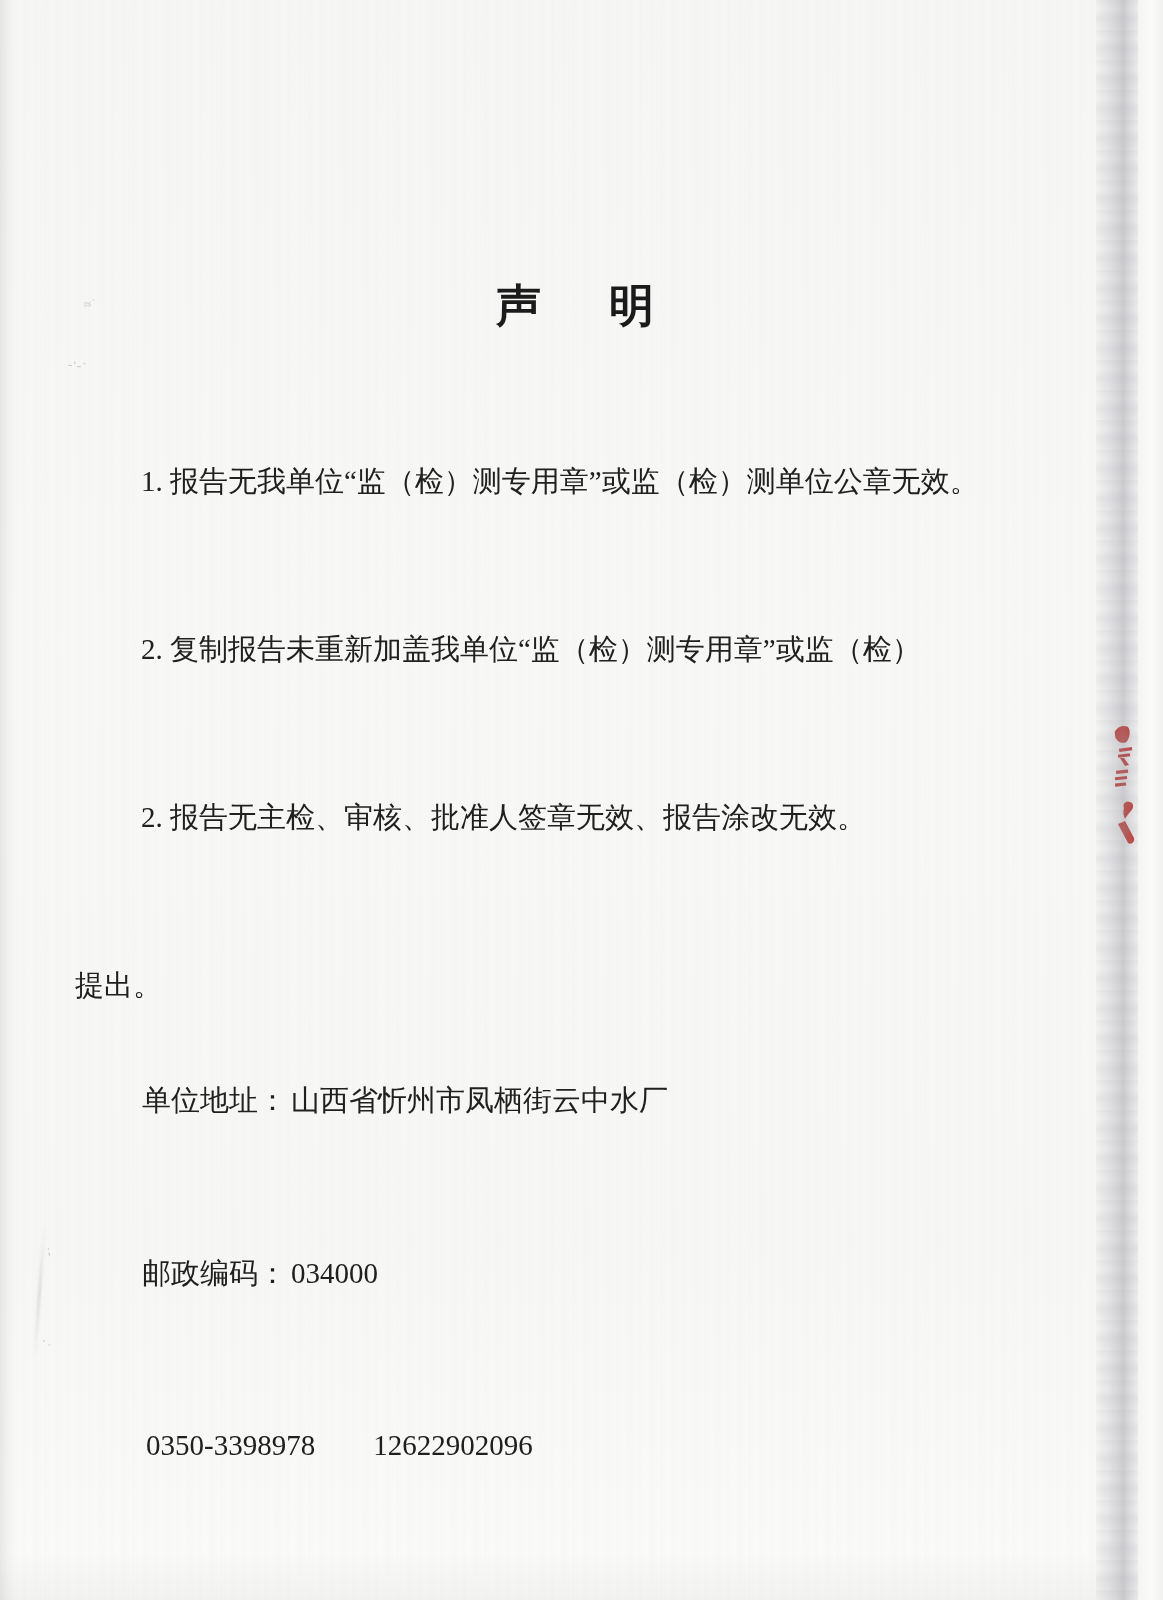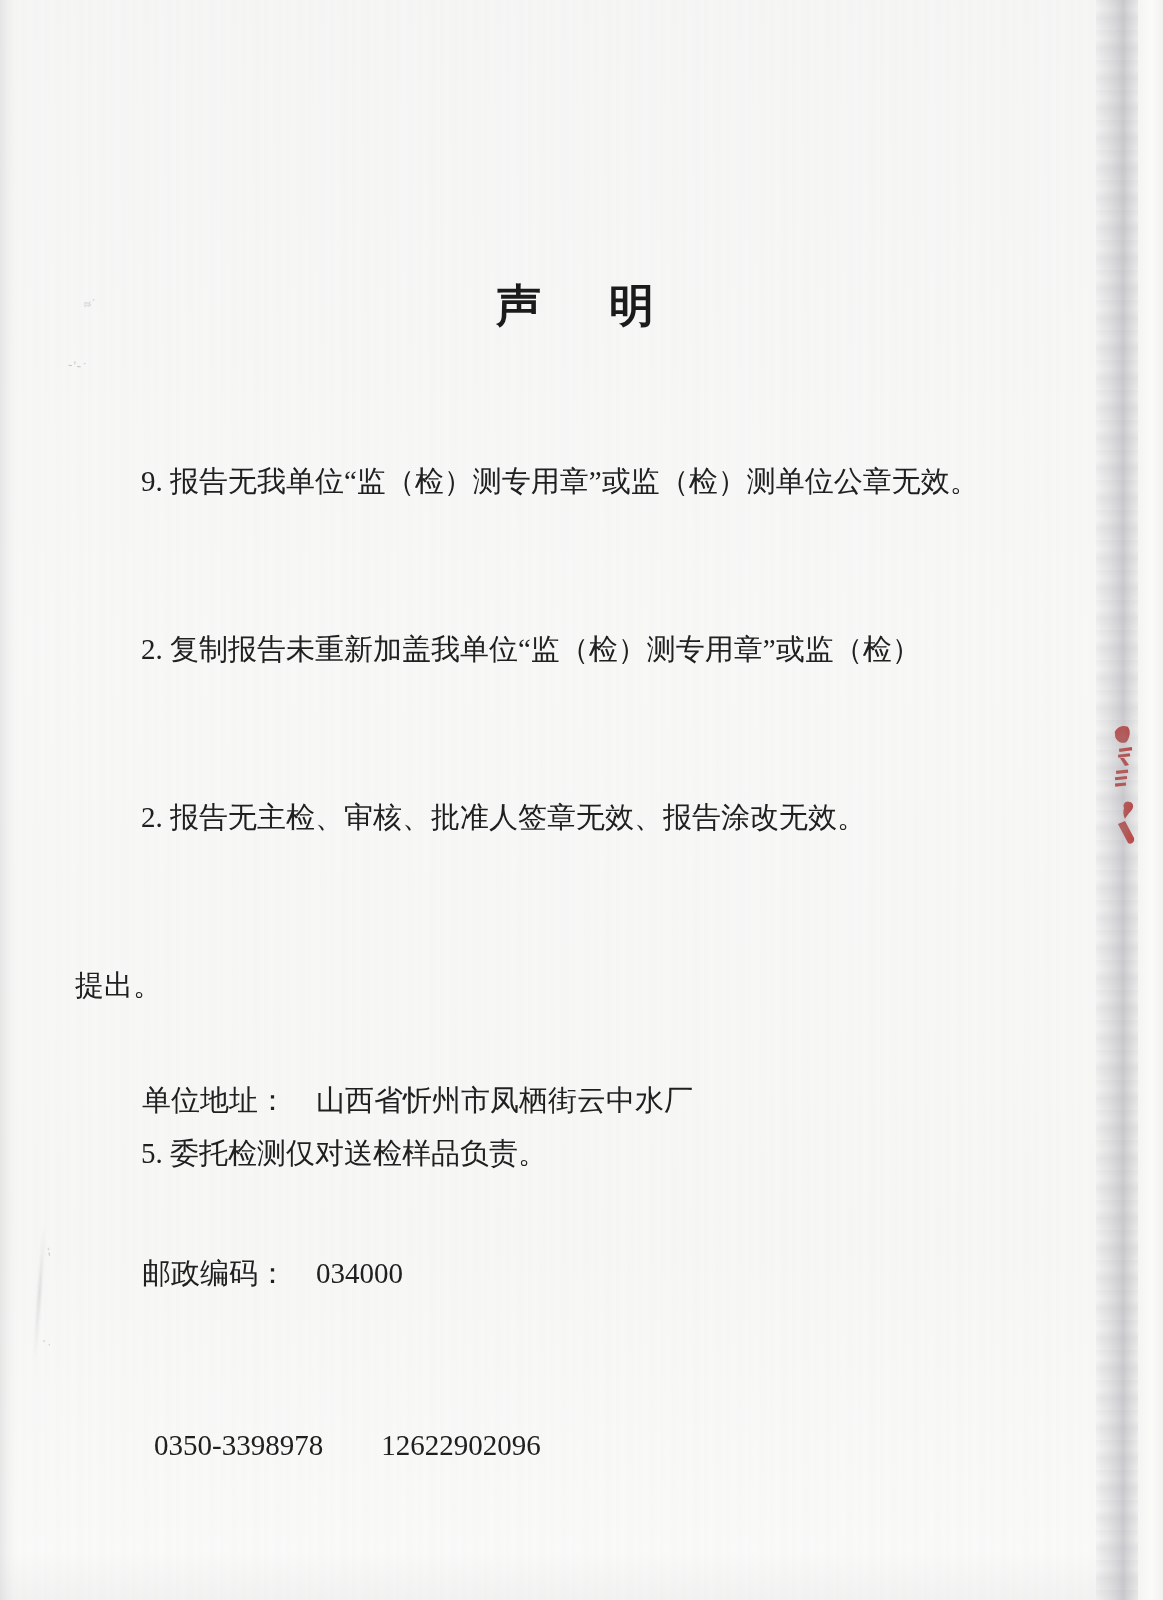--- a/index.html
+++ b/index.html
@@ -57,41 +57,40 @@
     font-size: 29px; line-height: 56px; color: #202020;
     white-space: pre;
   }
   .st-line { height: 56px; }
   .st-line.indent { padding-left: 66px; }
   
   #contact {
     position: absolute; left: 142px; top: 957px; width: 900px;
     font-size: 29px; line-height: 57.5px; color: #202020; white-space: pre;
   }
-  .c-row { height: 57.5px; display: flex; gap: 17px; }
-  .c-value { margin-left: 12px; text-align: right; }
+  .c-row { height: 57.5px; display: flex; }
+  .c-value { margin-left: 4px; text-align: right; }
   
   #seal-fragment { position: absolute; left: 1088px; top: 702px; }
 </style>
 </head>
 <body>
 
 <div id="paper">
 
   <div id="title-row">
     <span>声</span>
     <span>明</span>
   </div>
 
   <div id="statement">
-    <div class="st-line indent">9. 报告无我单位“监（检）测专用章”或监（检）测单位公章无效。</div>
+    <div class="st-line indent">1. 报告无我单位“监（检）测专用章”或监（检）测单位公章无效。</div>
     <div class="st-line indent">2. 复制报告未重新加盖我单位“监（检）测专用章”或监（检）</div>
     <div class="st-line indent">2. 报告无主检、审核、批准人签章无效、报告涂改无效。</div>
     <div class="st-line">提出。</div>
-    <div class="st-line indent">5. 委托检测仅对送检样品负责。</div>
     
     
     
   </div>
 
   <div id="contact">
     <div class="c-row">
       <span class="c-label">单位地址：</span>
       <span class="c-value">山西省忻州市凤栖街云中水厂</span>
     </div>

